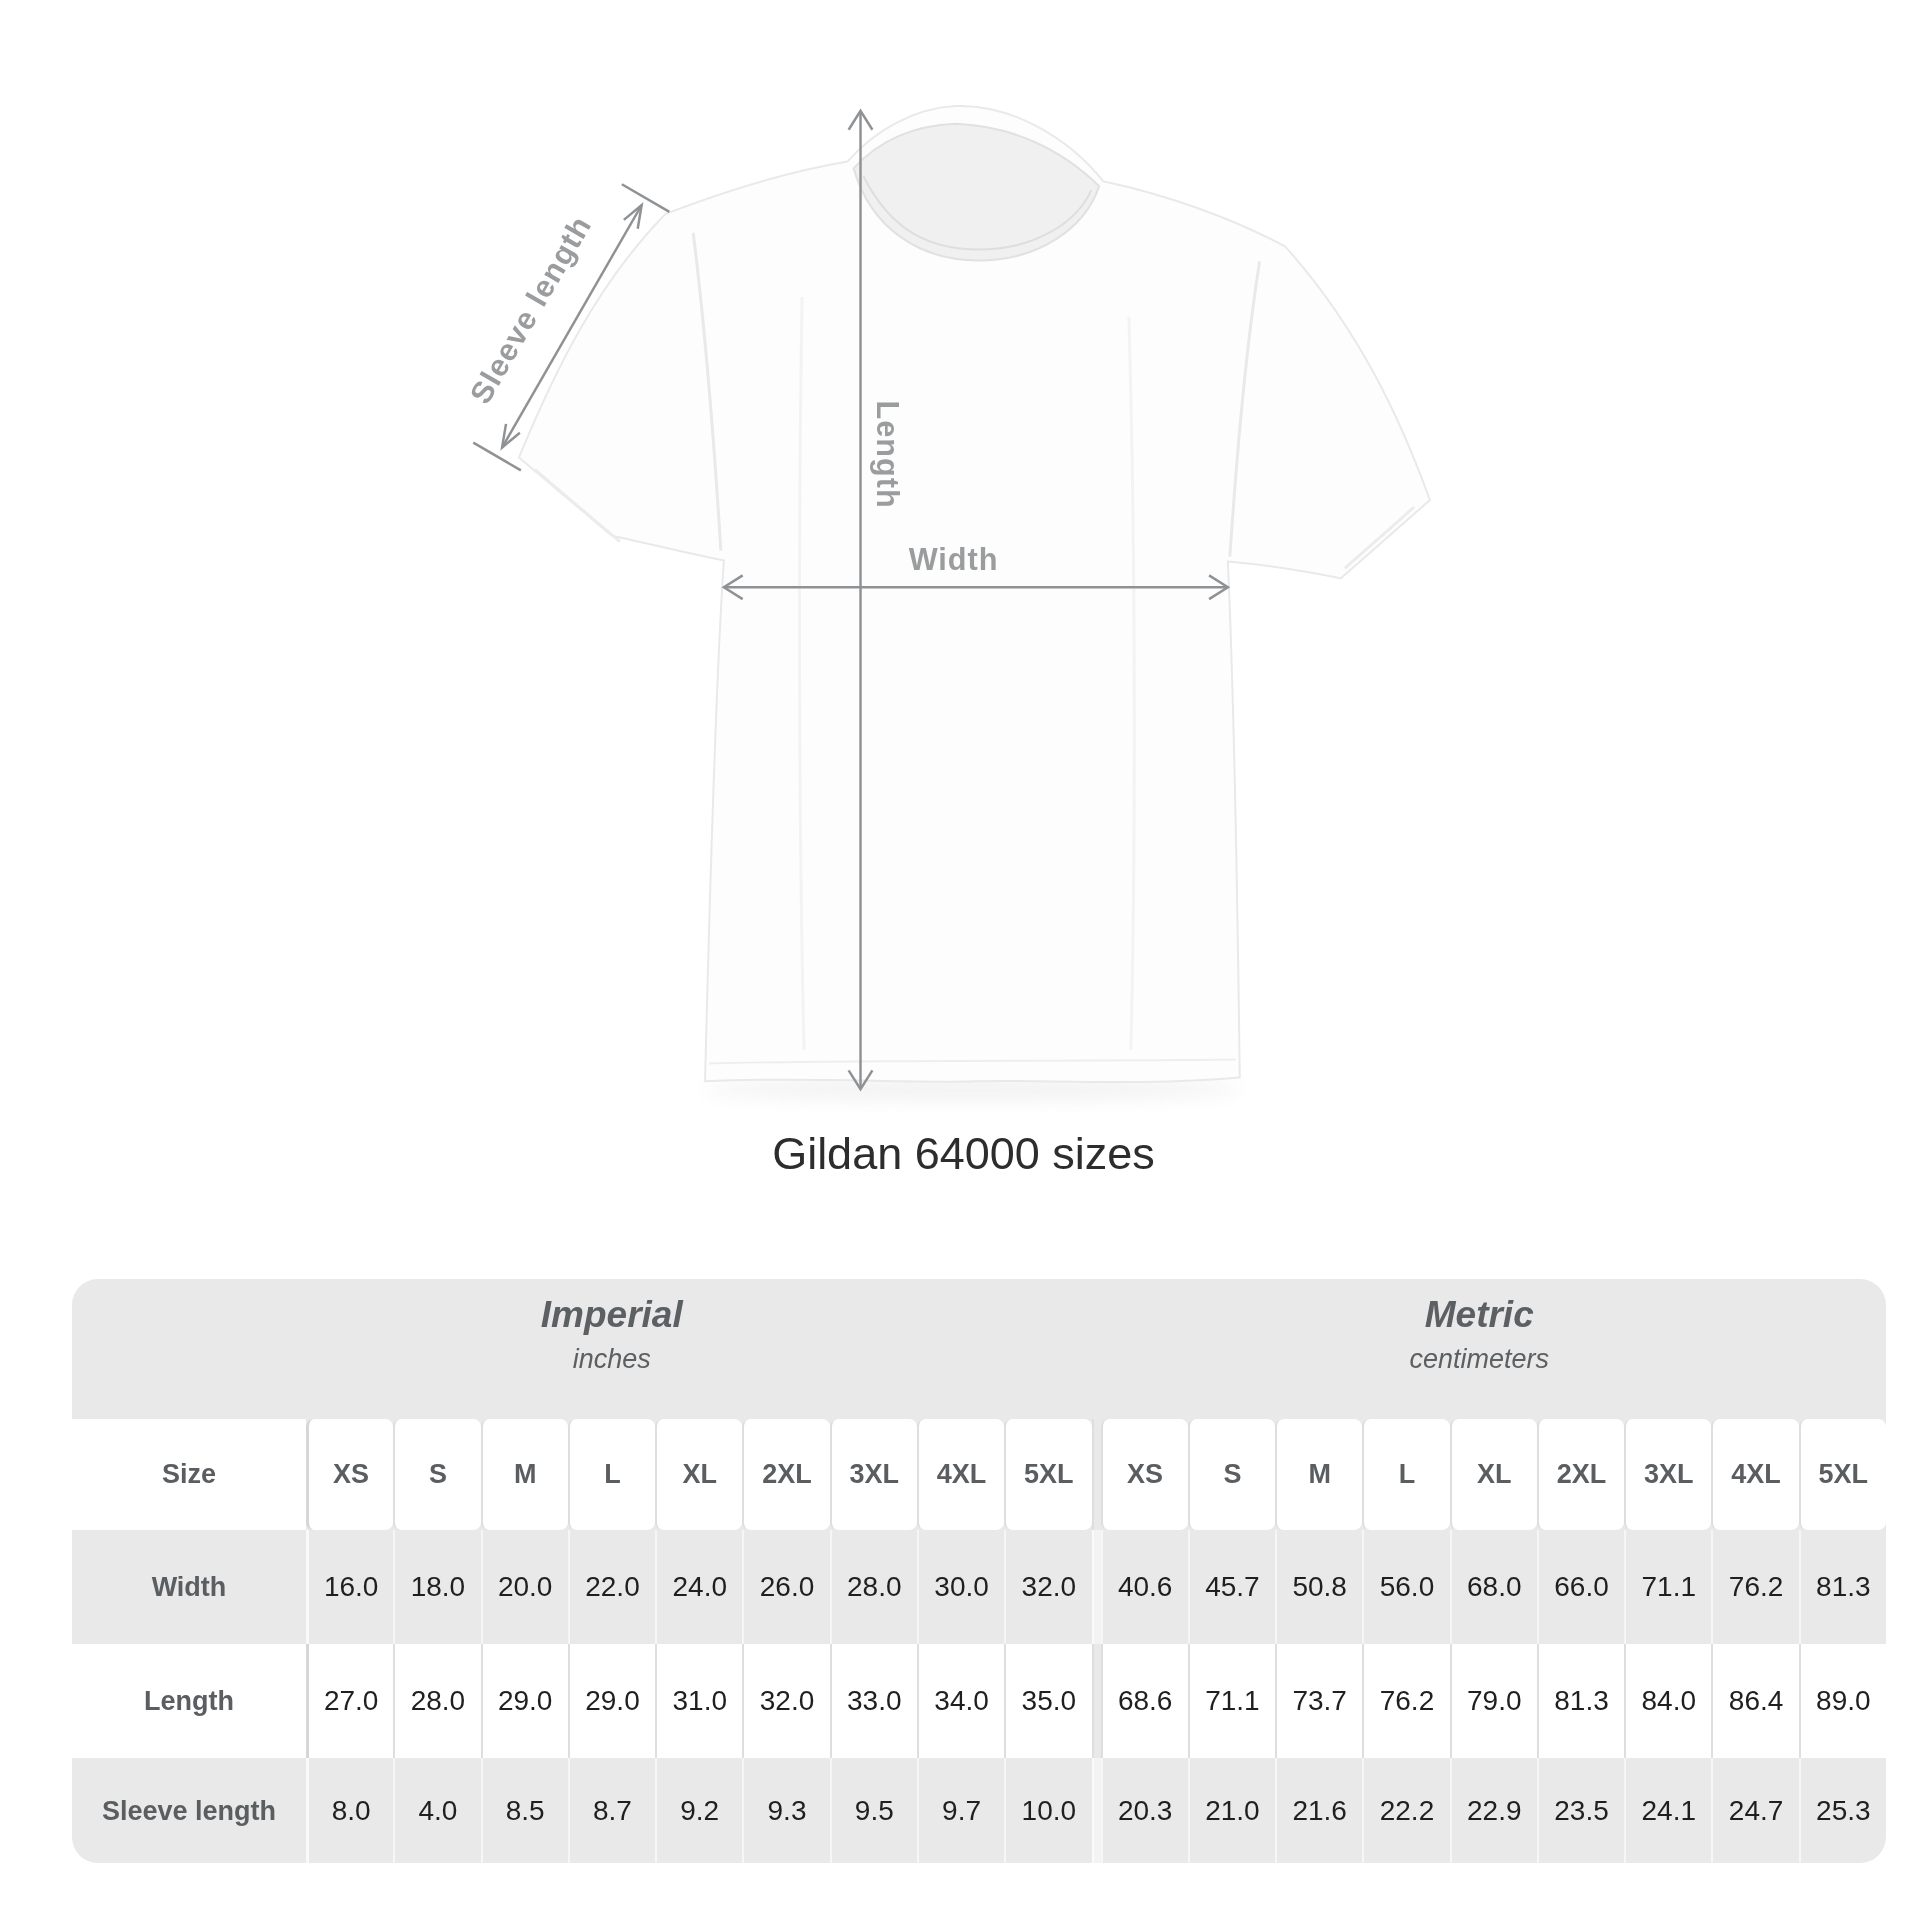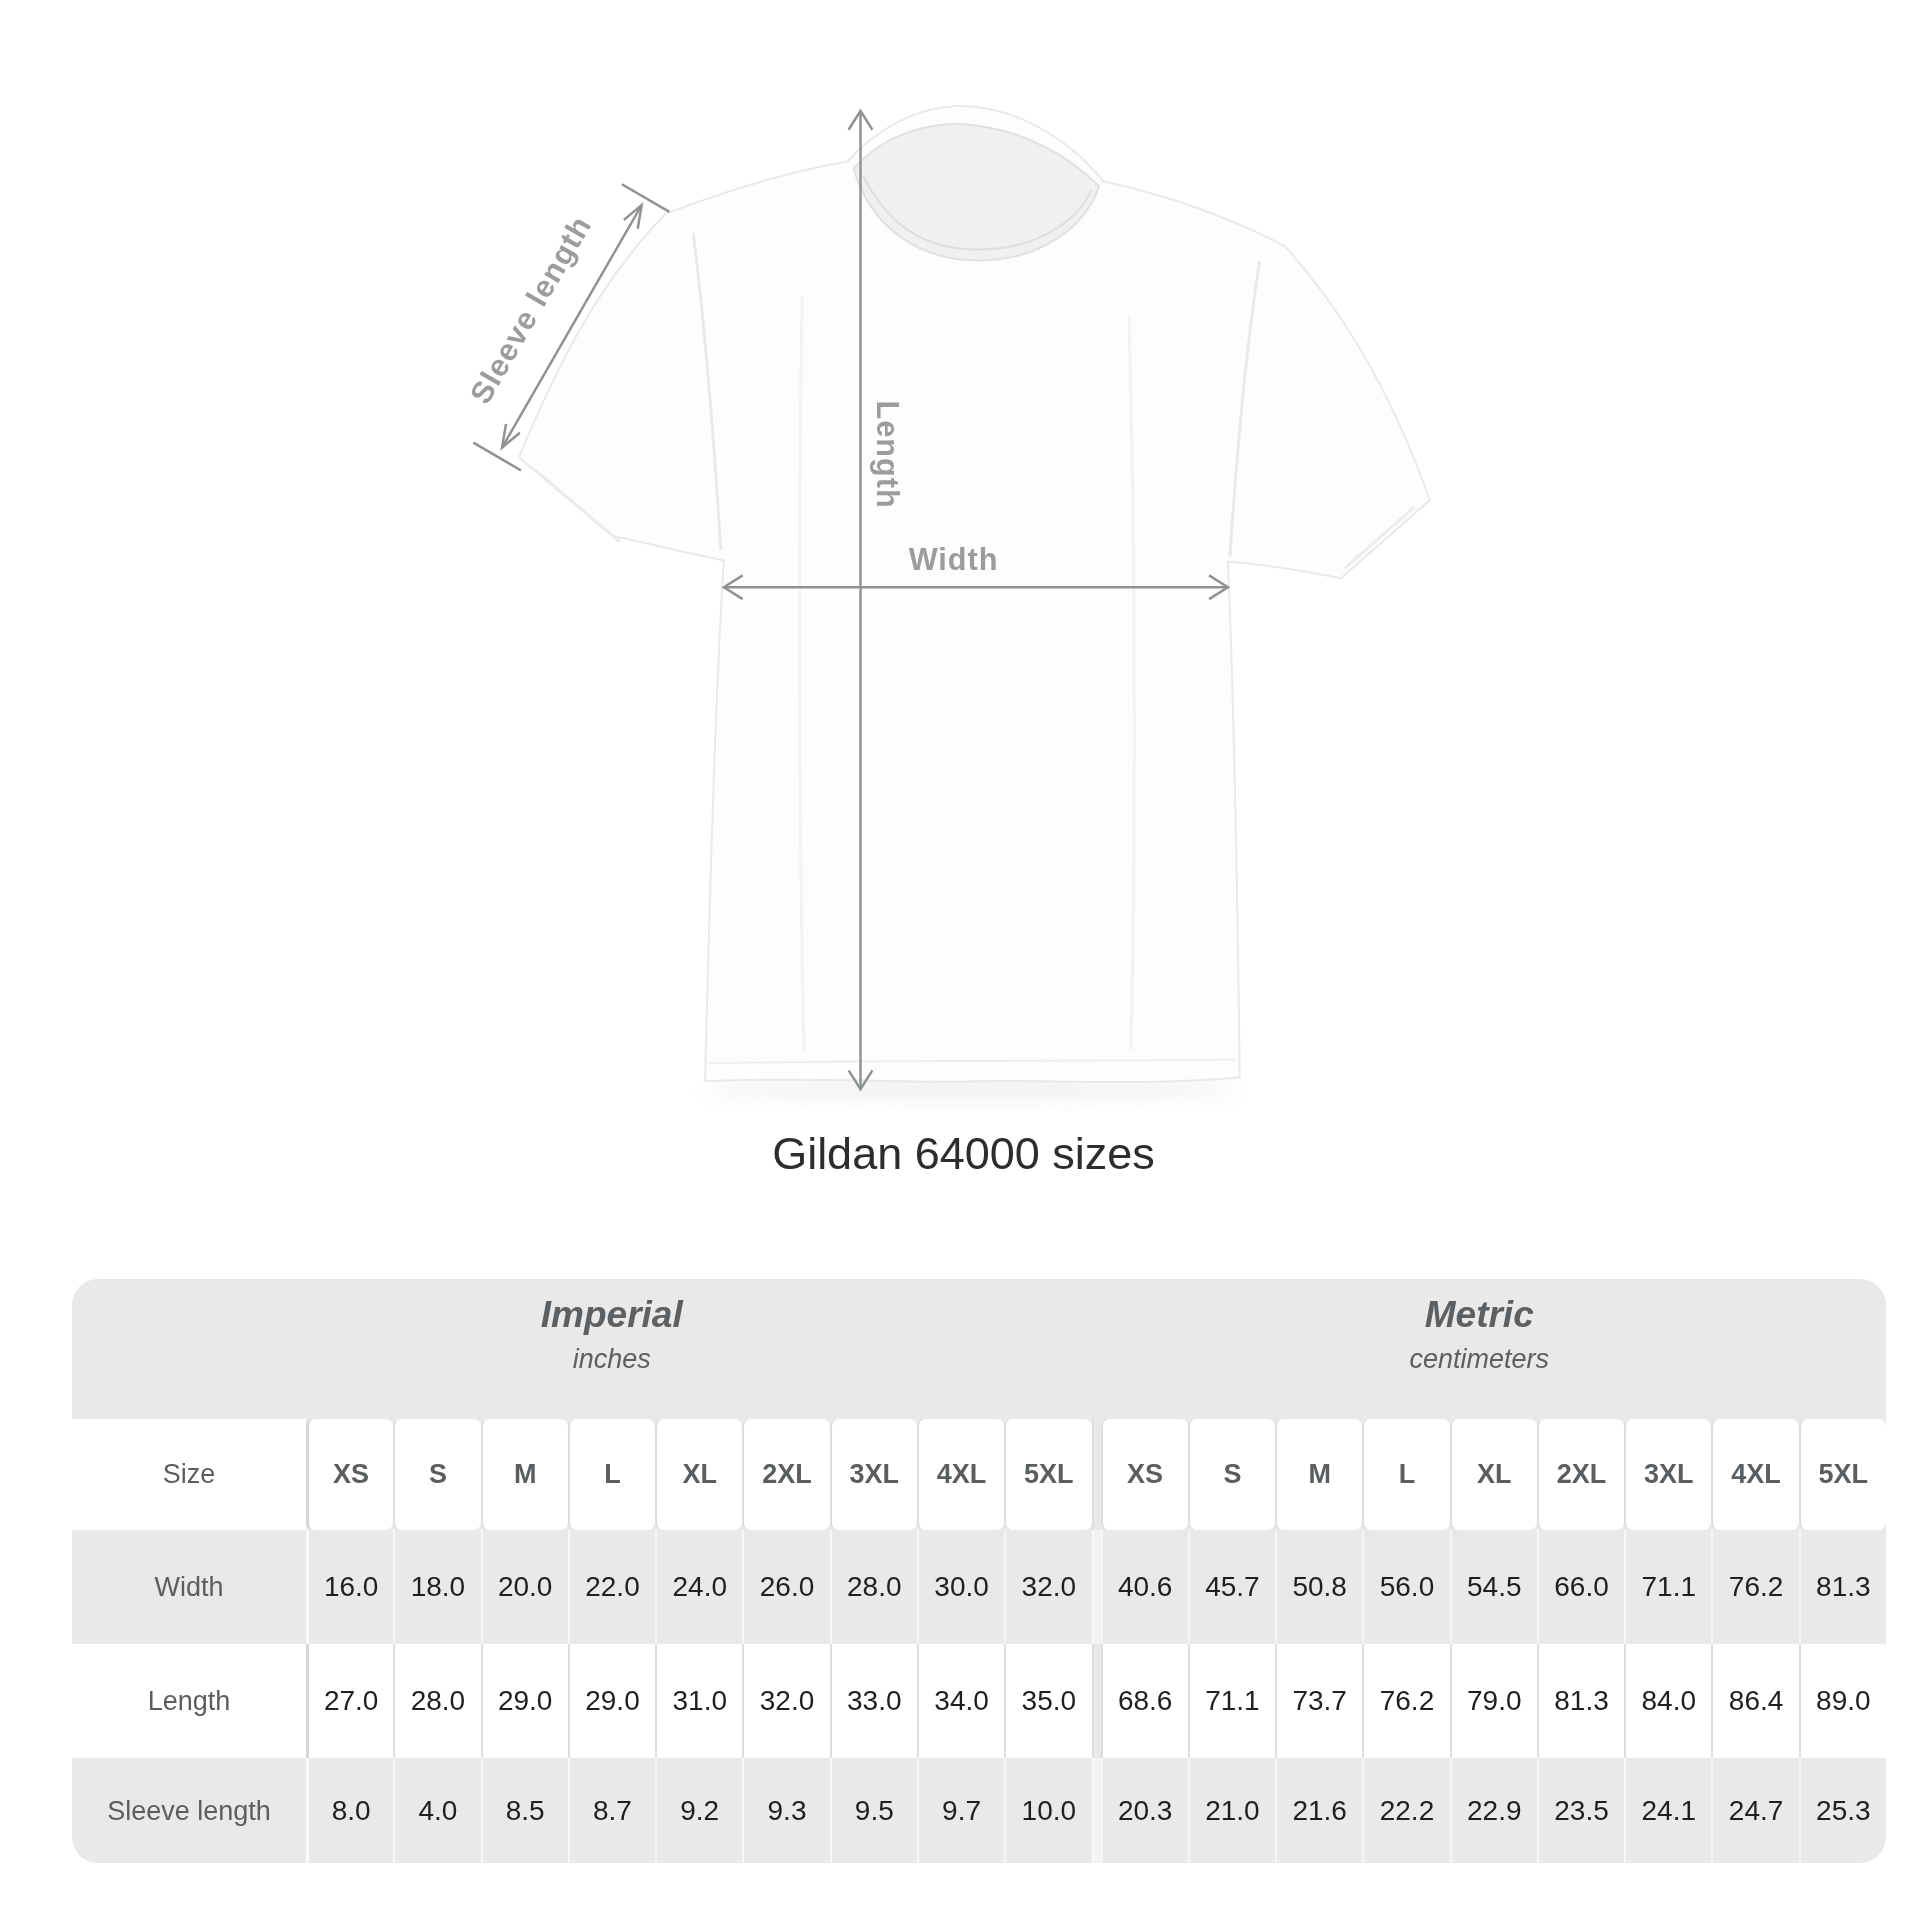--- a/index.html
+++ b/index.html
@@ -25,21 +25,21 @@
     grid-template-rows:140px 111px 114px 114px 106px;
   }
   .trow{display:contents;}
   .cell{display:flex;align-items:center;justify-content:center;}
   .unit-head{grid-column:span 9;position:relative;}
   .unit-block{position:absolute;top:14px;width:100%;text-align:center;color:#5c6063;}
   .unit-block .unit-name{font-size:37px;font-weight:bold;font-style:italic;line-height:44px;}
   .unit-block .unit-sub{font-size:27px;font-style:italic;line-height:34px;margin-top:5px;}
   .unit-block.imp{left:-87px;}   
   .unit-block.met{left:-14px;}
-  .lab{font-size:27px;font-weight:normal;color:#5a5e61;}
+  .lab{font-size:27px;font-weight:bold;color:#5a5e61;}
   .sz{font-size:27px;font-weight:bold;color:#5a5e61;border-radius:8px;}
   .val{font-size:28px;color:#1f1f1f;}
   .rw{background:#ffffff;}              
   .rg{background:transparent;}          
   .rw.d{border-left:2px solid #dedede;}
   .rg.d{border-left:2px solid rgba(255,255,255,0.60);}
   .rw.fd{border-left:3px solid #d6d6d6;}
   .rg.fd{border-left:3px solid rgba(255,255,255,0.70);}
   .rw.gapc{background:transparent;border-left:2px solid #dedede;}
   .rg.gapc{background:rgba(255,255,255,0.45);border-left:2px solid rgba(255,255,255,0.60);}
@@ -166,21 +166,21 @@
     <div class="cell rg d val">24.0</div>
     <div class="cell rg d val">26.0</div>
     <div class="cell rg d val">28.0</div>
     <div class="cell rg d val">30.0</div>
     <div class="cell rg d val">32.0</div>
     <div class="cell rg gapc"></div>
     <div class="cell rg d val">40.6</div>
     <div class="cell rg d val">45.7</div>
     <div class="cell rg d val">50.8</div>
     <div class="cell rg d val">56.0</div>
-    <div class="cell rg d val">54.5</div>
+    <div class="cell rg d val">68.0</div>
     <div class="cell rg d val">66.0</div>
     <div class="cell rg d val">71.1</div>
     <div class="cell rg d val">76.2</div>
     <div class="cell rg d val">81.3</div>
   </div>
 
   <div class="trow">
     <div class="cell rw lab">Length</div>
     <div class="cell rw fd val">27.0</div>
     <div class="cell rw d val">28.0</div>

